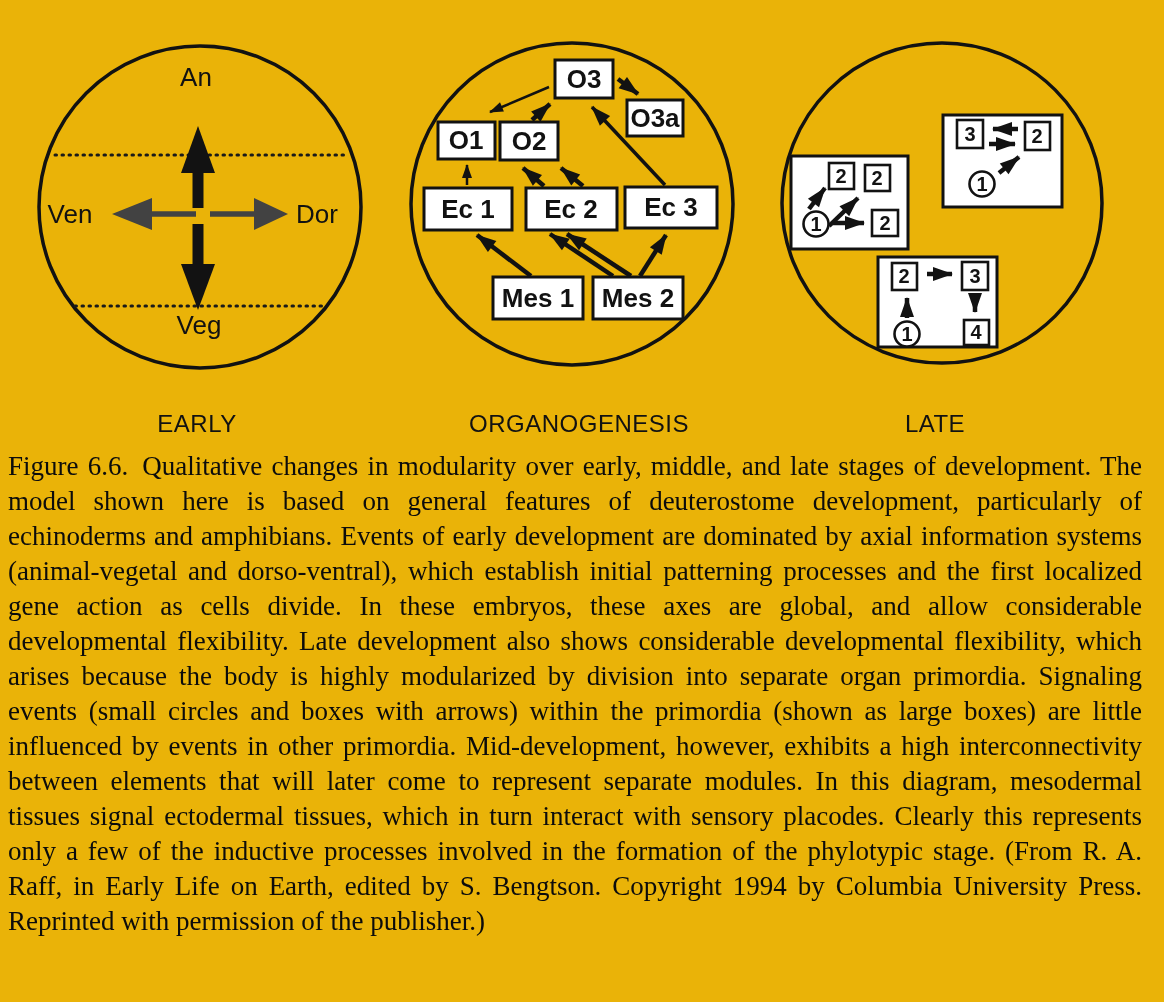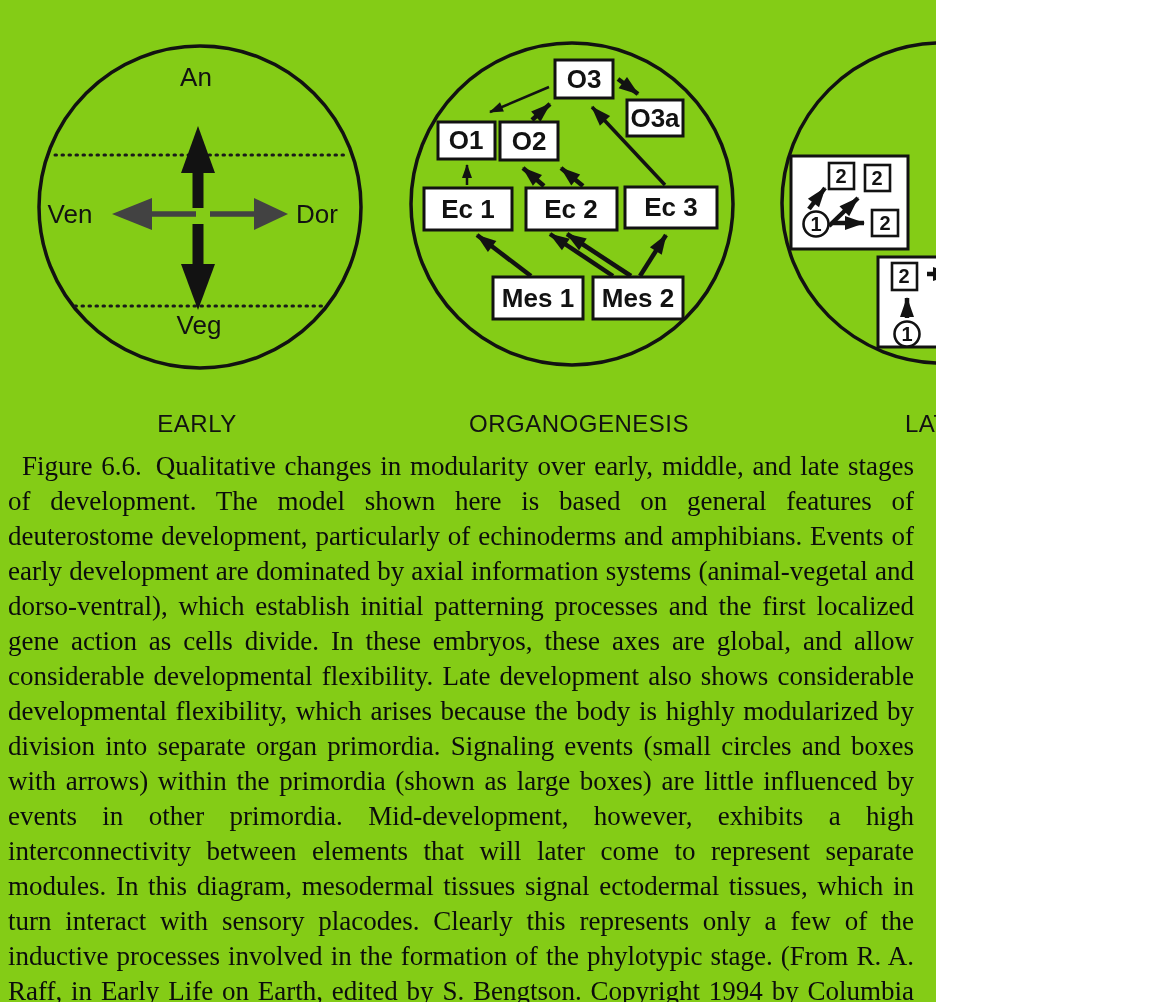--- a/index.html
+++ b/index.html
@@ -1,36 +1,36 @@
 <!DOCTYPE html>
 <html><head>
 <meta charset="utf-8">
 <style>
   html,body{margin:0;padding:0;background:#ffffff;}
   body{width:1164px;height:1002px;font-family:"Liberation Serif",serif;color:#0c0c0c;}
-  #page{position:relative;width:936px;height:1002px;background:#84cc16;overflow:hidden;}
+  #page{position:relative;width:1164px;height:1002px;background:#eab308;overflow:hidden;}
   svg{position:absolute;left:0;top:0;}
   .oln{fill:none;stroke:#121212;stroke-width:3.5;}
   .box{fill:#ffffff;stroke:#121212;stroke-width:3;}
   .sq{fill:#ffffff;stroke:#121212;stroke-width:2.6;}
   .dots{stroke:#1a1a1a;stroke-width:3;stroke-dasharray:1.5 5.5;stroke-linecap:round;fill:none;}
   .fat{stroke:#121212;stroke-width:11;fill:none;}
   .blkf{fill:#121212;stroke:none;}
   .grayln{stroke:#424242;stroke-width:5.5;fill:none;}
   .grayf{fill:#424242;stroke:none;}
   .ath{stroke:#121212;stroke-width:4.5;fill:none;}
   .atm{stroke:#121212;stroke-width:3.5;fill:none;}
   .atn{stroke:#121212;stroke-width:2.5;fill:none;}
   text{fill:#121212;text-anchor:middle;}
   .t-axis{font-family:"Liberation Sans",sans-serif;font-size:26px;font-weight:400;}
   .t-box{font-family:"Liberation Sans",sans-serif;font-size:26px;font-weight:700;}
   .t-num{font-family:"Liberation Sans",sans-serif;font-size:20px;font-weight:700;}
   .t-stage{font-family:"Liberation Sans",sans-serif;font-size:24px;font-weight:400;letter-spacing:.5px;}
   .caption{position:absolute;left:8px;right:22px;top:449px;margin:0;font-size:27px;line-height:35px;text-align:justify;}
-  .cap-label{margin-right:14px;margin-left:14px;}
+  .cap-label{margin-right:14px;}
   .cap-italic{}
 </style>
 </head>
 <body>
 
 <div id="page">
 
 <svg width="1164" height="446" viewBox="0 0 1164 446">
   <defs>
     <marker id="mthick" markerUnits="userSpaceOnUse" markerWidth="22" markerHeight="18" refX="20" refY="9" orient="auto">

